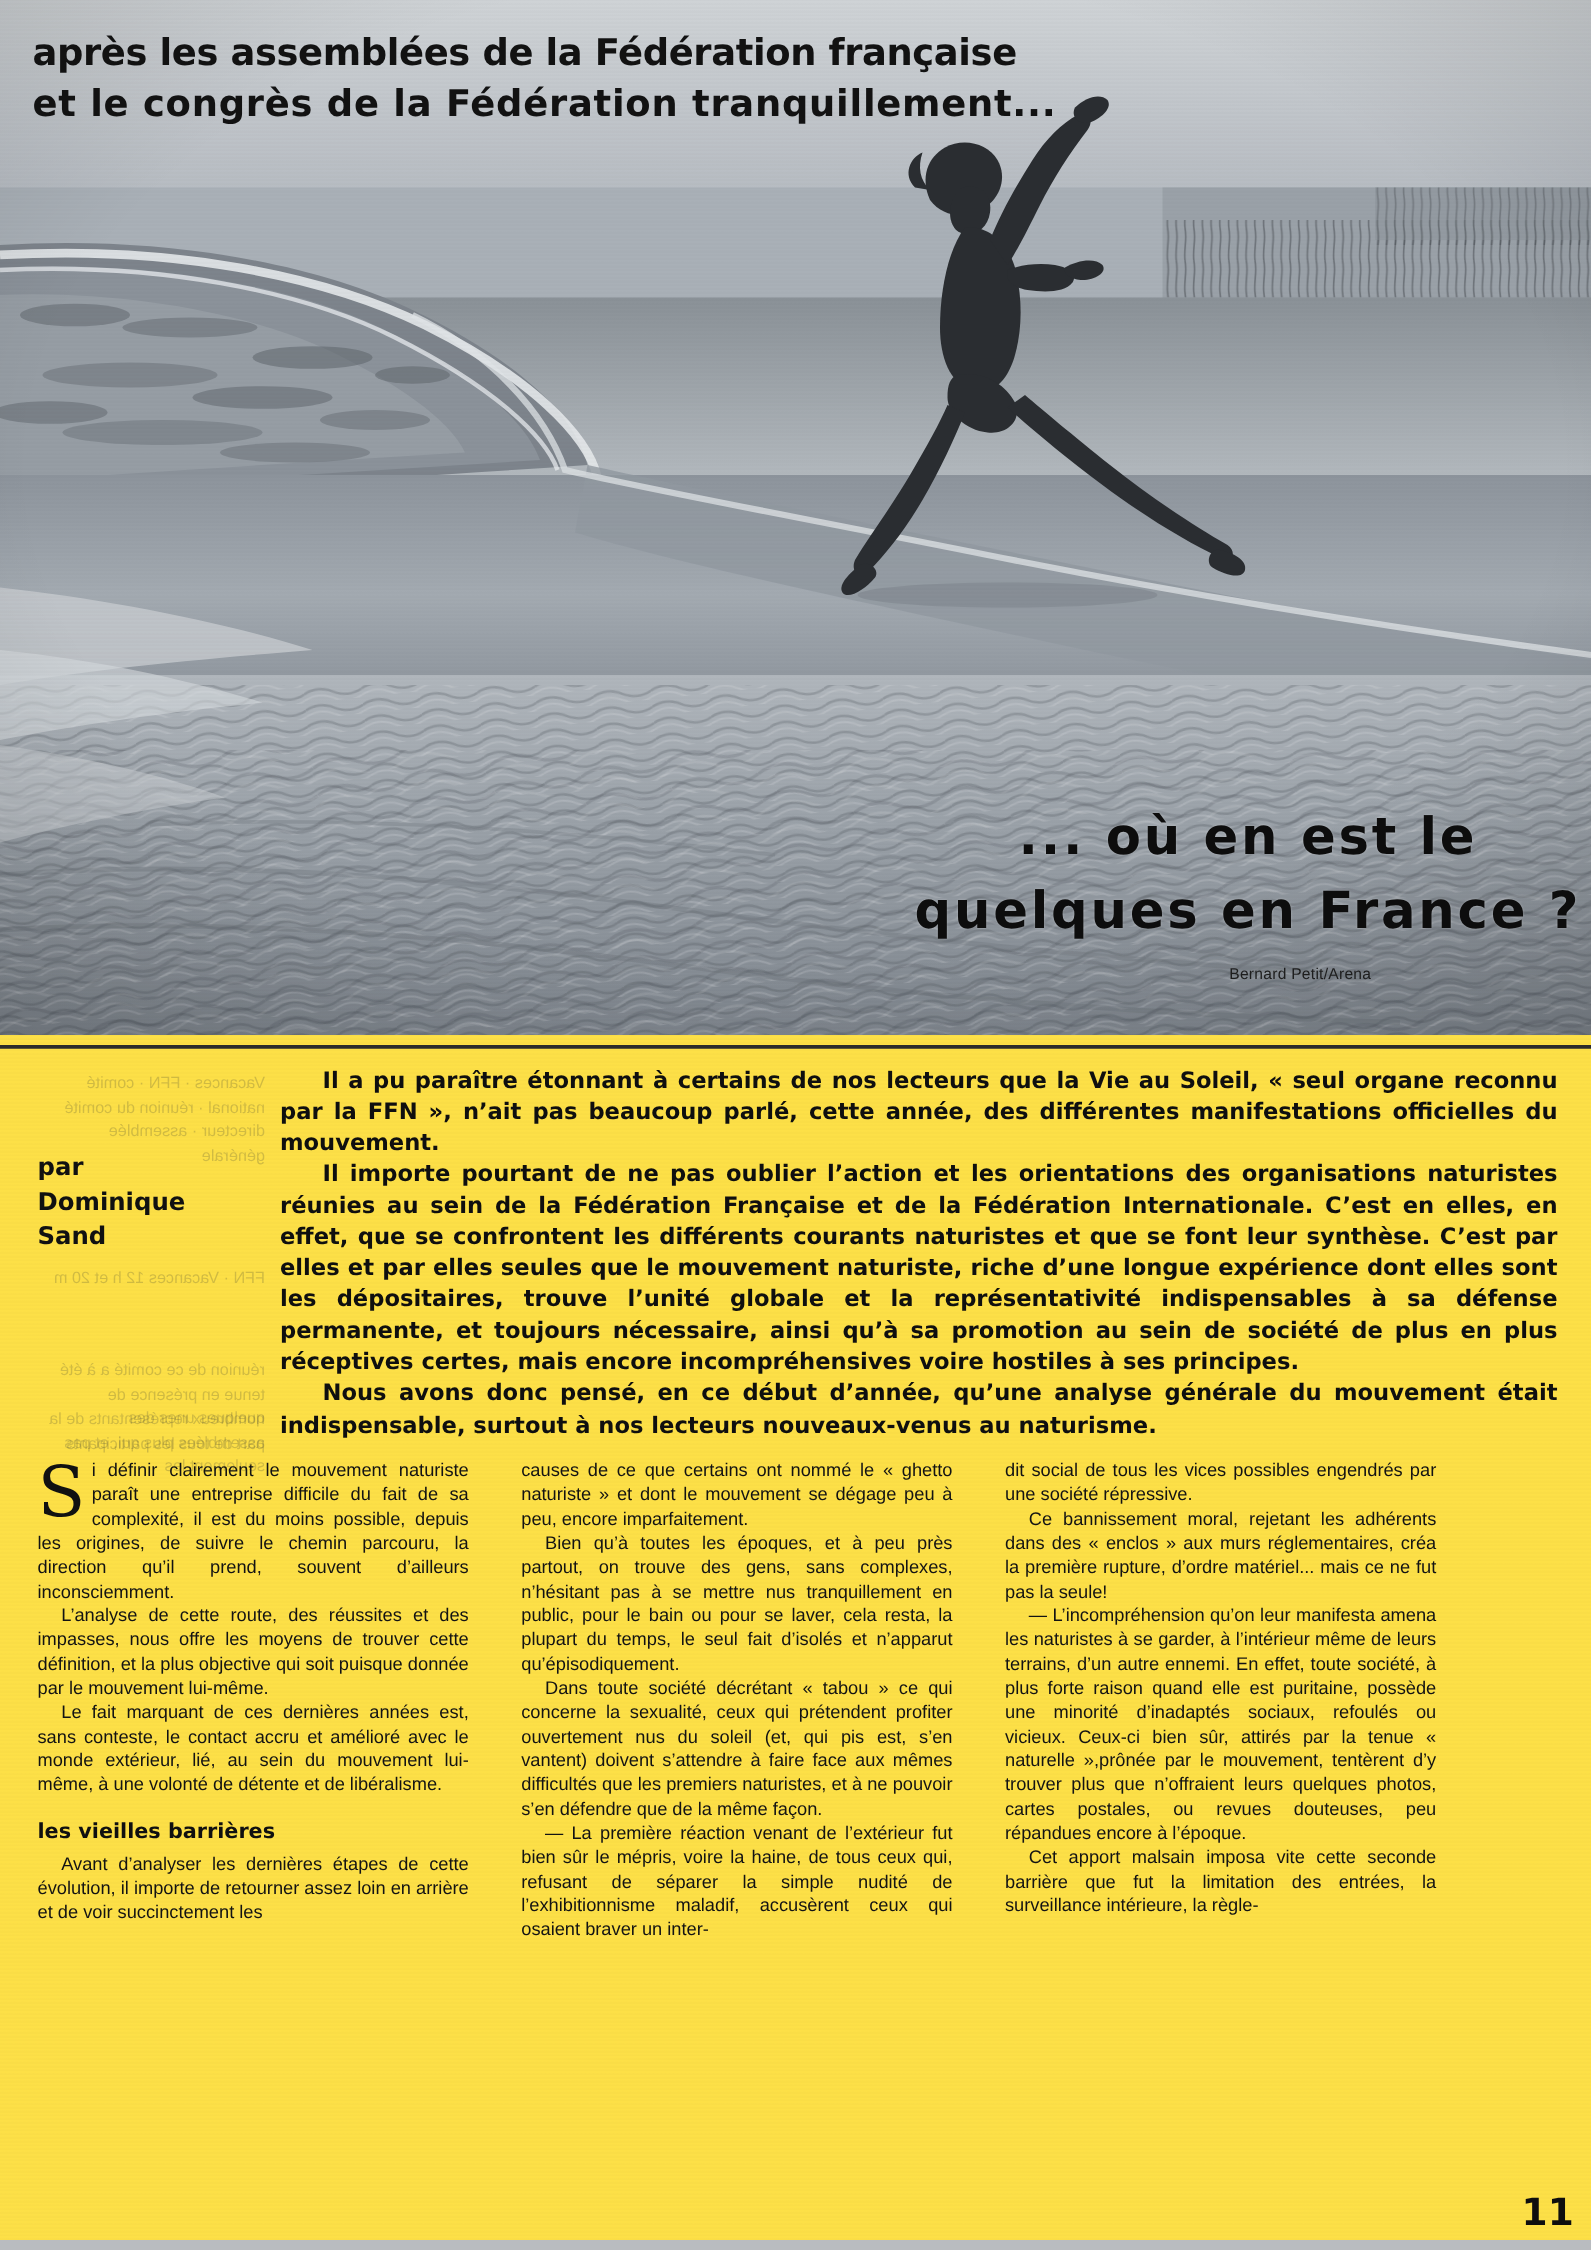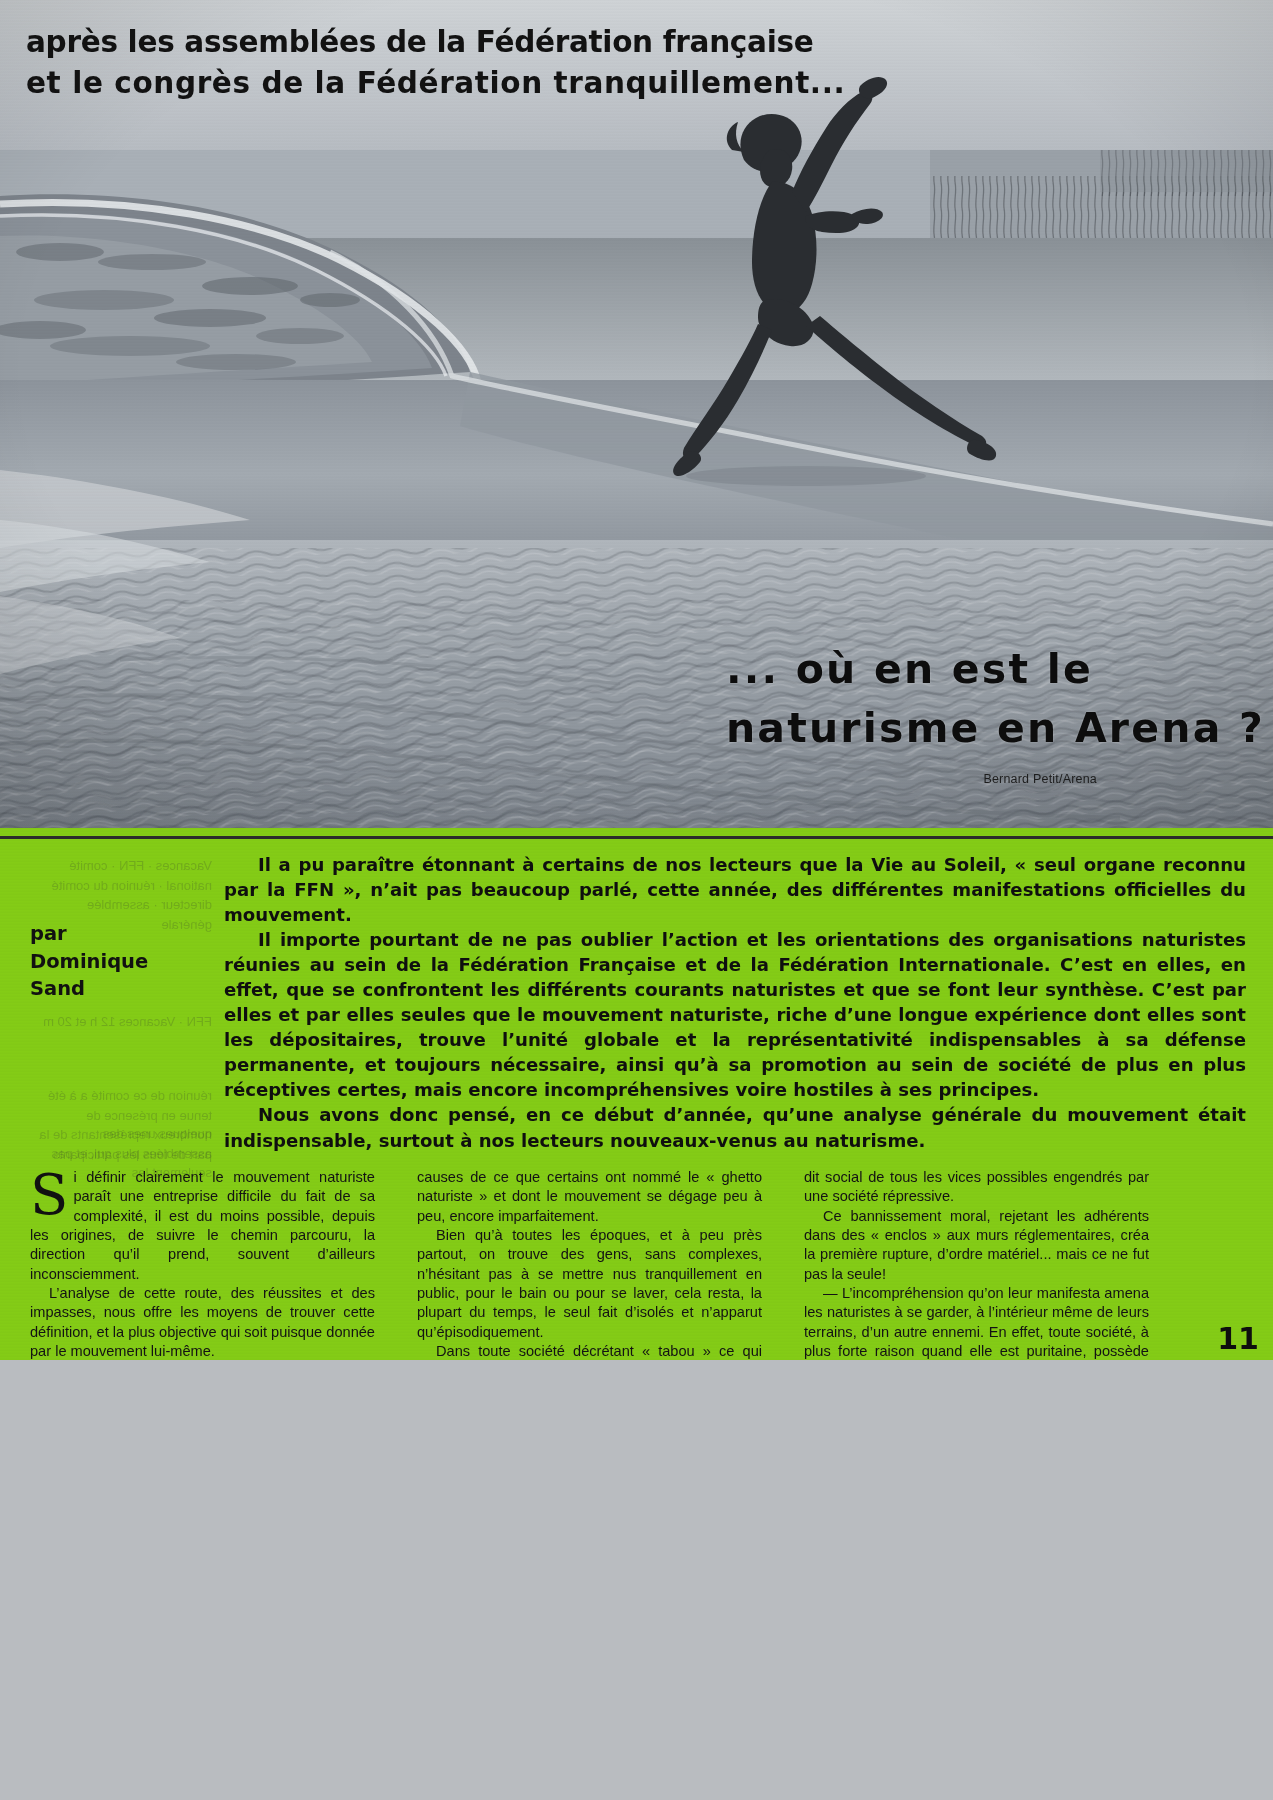--- a/index.html
+++ b/index.html
@@ -3,23 +3,23 @@
 <meta charset="utf-8">
 <style>
   html, body {
     margin: 0;
     padding: 0;
     background: #b9bcc0;
   }
   .page {
     position: relative;
     width: 1273px;
-    height: 1360px;
+    height: 1792px;
     overflow: hidden;
-    background: #84cc16;
+    background: #fde047;
     font-family: "Liberation Sans", sans-serif;
     color: #141414;
   }
 
   
   .headline {
     position: absolute;
     left: 26px;
     top: 22px;
     width: 900px;
@@ -54,21 +54,21 @@
     letter-spacing: 0.2px;
     z-index: 6;
   }
 
   
   .overlay-title {
     position: absolute;
     right: 8px;
     top: 640px;
     z-index: 6;
-    text-align: left;
+    text-align: center;
     font-family: "DejaVu Sans", sans-serif;
     font-weight: bold;
     font-size: 41px;
     line-height: 1.45;
     letter-spacing: 2.2px;
     color: #0d0d0d;
     text-shadow: 0 0 2px rgba(255,255,255,0.30);
   }
 
   
@@ -317,21 +317,21 @@
     </svg>
   </div>
 
   <div class="headline">
     <div class="l1">après les assemblées de la Fédération française</div>
     <div class="l2">et le congrès de la Fédération tranquillement...</div>
   </div>
 
   <div class="overlay-title">
     <div>... où en est le</div>
-    <div>naturisme en Arena ?</div>
+    <div>quelques en France ?</div>
   </div>
 
   <div class="credit">Bernard Petit/Arena</div>
 
   <div class="rule r1"></div>
 
   <div class="ghost g1">Vacances · FFN · comité national · réunion du comité directeur · assemblée générale</div>
   <div class="ghost g2">FFN · Vacances 12 h et 20 m</div>
   <div class="ghost g3">réunion de ce comité a à été tenue en présence de nombreux représentants de la part de tous les participants</div>
   <div class="ghost g4">quelques unes des assemblées plus qui, et pas seulement les</div>

